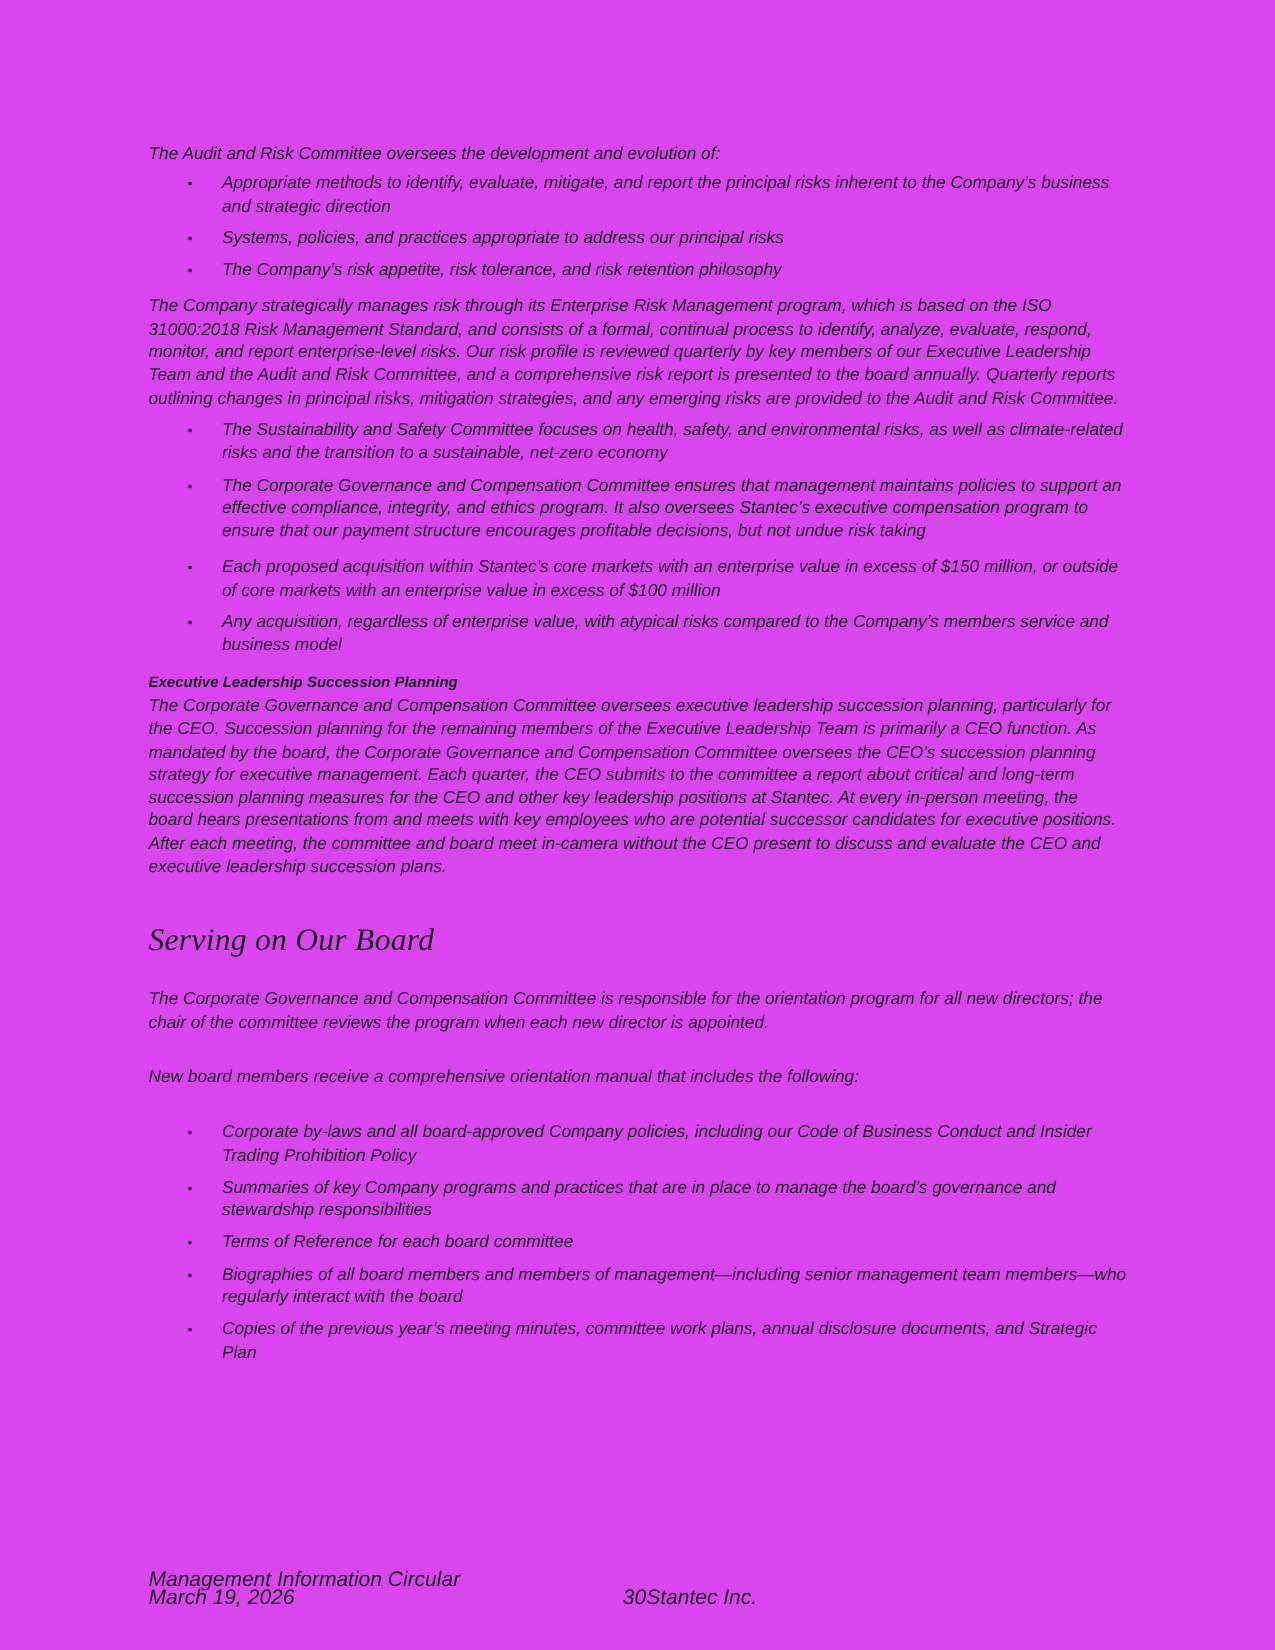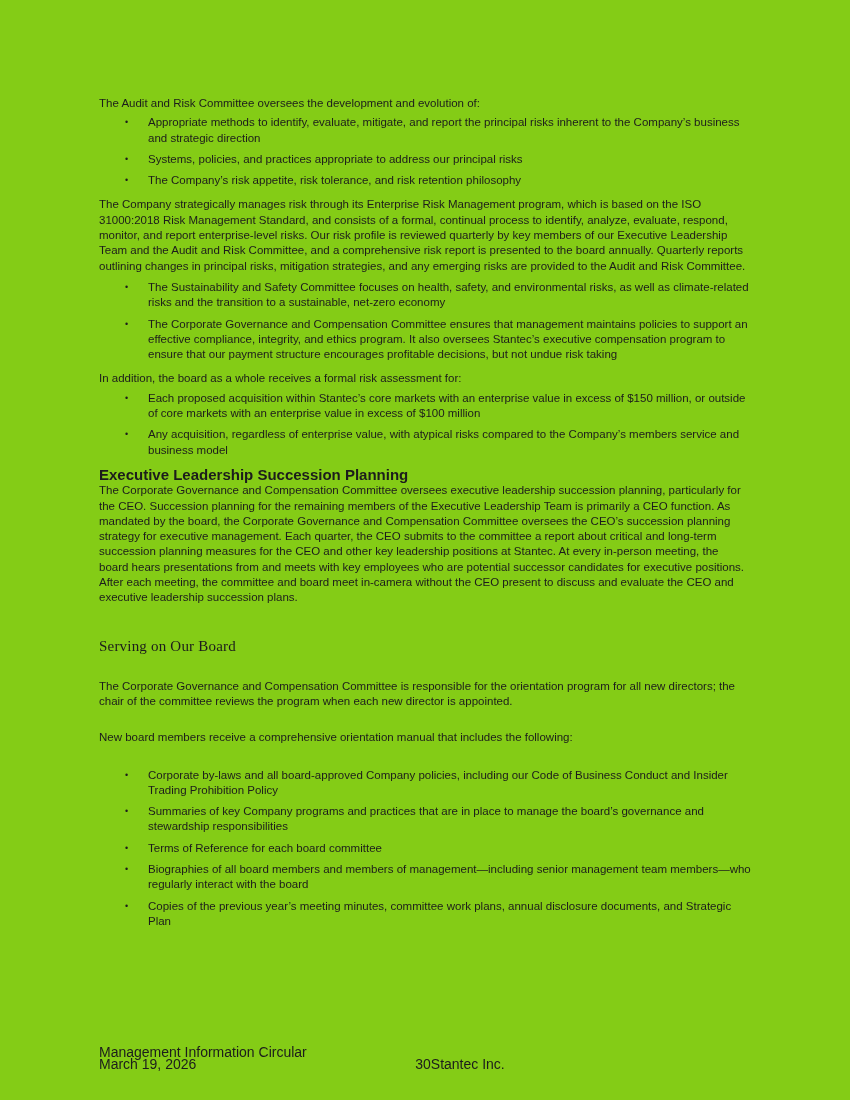--- a/index.html
+++ b/index.html
@@ -2,41 +2,41 @@
 <html><head>
 <meta charset="utf-8">
 <style>
   * { margin: 0; padding: 0; box-sizing: border-box; }
   html, body { background: #ffffff; }
   body {
     width: 850px; height: 1100px; position: relative; overflow: hidden;
     font-family: "Liberation Sans", sans-serif;
     color: #1c1c1c;
   }
-  .page { position: absolute; inset: 0; background: #84cc16; }
+  .page { position: absolute; inset: 0; background: #d946ef; font-style: italic; }
   .content {
     position: absolute; left: 99px; top: 96px; width: 652px;
     font-size: 11.5px; line-height: 15.3px;
   }
   p.para { margin: 0 0 6px 0; }
   p.lead { margin: 0 0 4px 0; }
   ul.bullets { list-style: none; margin: 2px 0 9px 0; }
   ul.bullets li { display: flex; align-items: flex-start; padding-left: 26px; margin-bottom: 6px; }
   ul.bullets .marker {
     flex: none; width: 23px; font-size: 9px; line-height: 15.3px;
     color: #1c1c1c;
   }
   ul.bullets .li-text { flex: 1; }
   .section-gap { margin-top: 26px; }
   h3.subhead {
-    font-size: 15px; line-height: 15.3px; font-weight: bold; margin: 0 0 1px 0;
+    font-size: 10px; line-height: 15.3px; font-weight: bold; margin: 0 0 1px 0;
   }
   h1.big-head {
     font-family: "Liberation Serif", serif;
-    font-weight: 400; font-size: 15px; line-height: 26px;
+    font-weight: 400; font-size: 21px; line-height: 26px;
     margin: 27px 0 20px 0; letter-spacing: 0.2px;
   }
   .spacer-line { height: 15px; }
   .pre-bullets-gap { height: 14px; }
   .footer {
     position: absolute; left: 99px; top: 1019px; width: 648px;
     display: flex; align-items: flex-end;
     font-size: 14px; line-height: 11.5px; color: #1c1c1c; margin-top: 28px;
   }
   .footer .f-left { flex: 1; }
@@ -71,21 +71,20 @@
       <li>
         <span class="marker">•</span>
         <span class="li-text">The Sustainability and Safety Committee focuses on health, safety, and environmental risks, as well as climate-related risks and the transition to a sustainable, net-zero economy</span>
       </li>
       <li>
         <span class="marker">•</span>
         <span class="li-text">The Corporate Governance and Compensation Committee ensures that management maintains policies to support an effective compliance, integrity, and ethics program. It also oversees Stantec’s executive compensation program to ensure that our payment structure encourages profitable decisions, but not undue risk taking</span>
       </li>
     </ul>
 
-    <p class="lead">In addition, the board as a whole receives a formal risk assessment for:</p>
     <ul class="bullets">
       <li>
         <span class="marker">•</span>
         <span class="li-text">Each proposed acquisition within Stantec’s core markets with an enterprise value in excess of $150 million, or outside of core markets with an enterprise value in excess of $100 million</span>
       </li>
       <li>
         <span class="marker">•</span>
         <span class="li-text">Any acquisition, regardless of enterprise value, with atypical risks compared to the Company’s members service and business model</span>
       </li>
     </ul>

